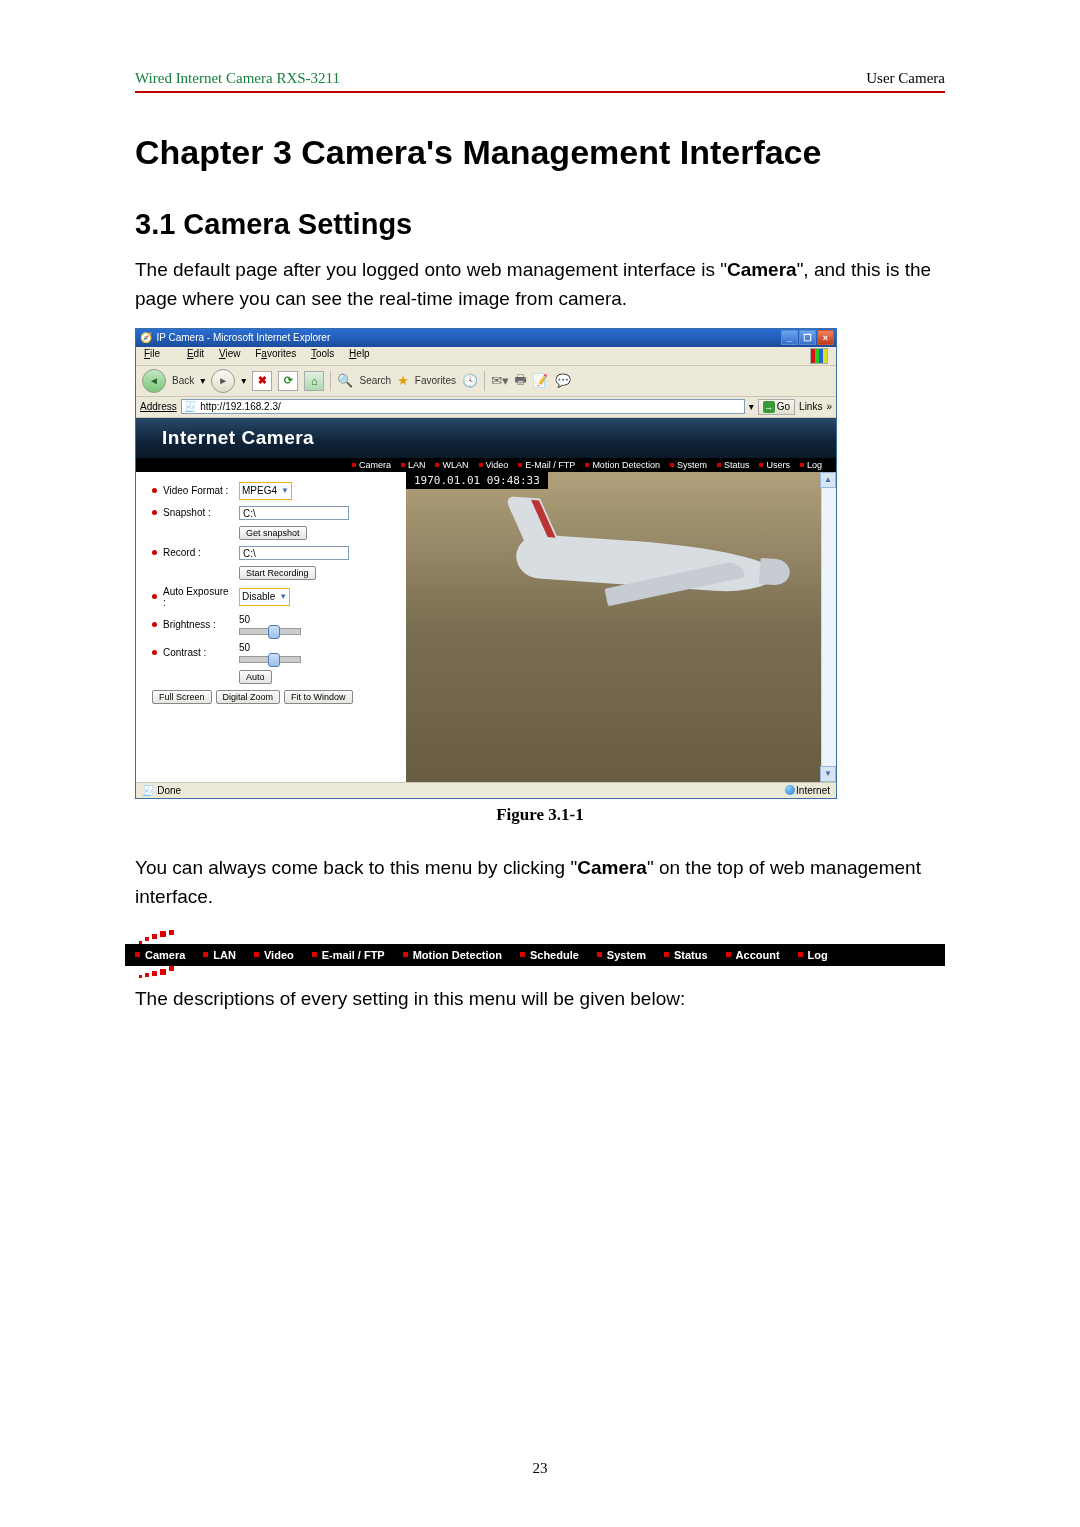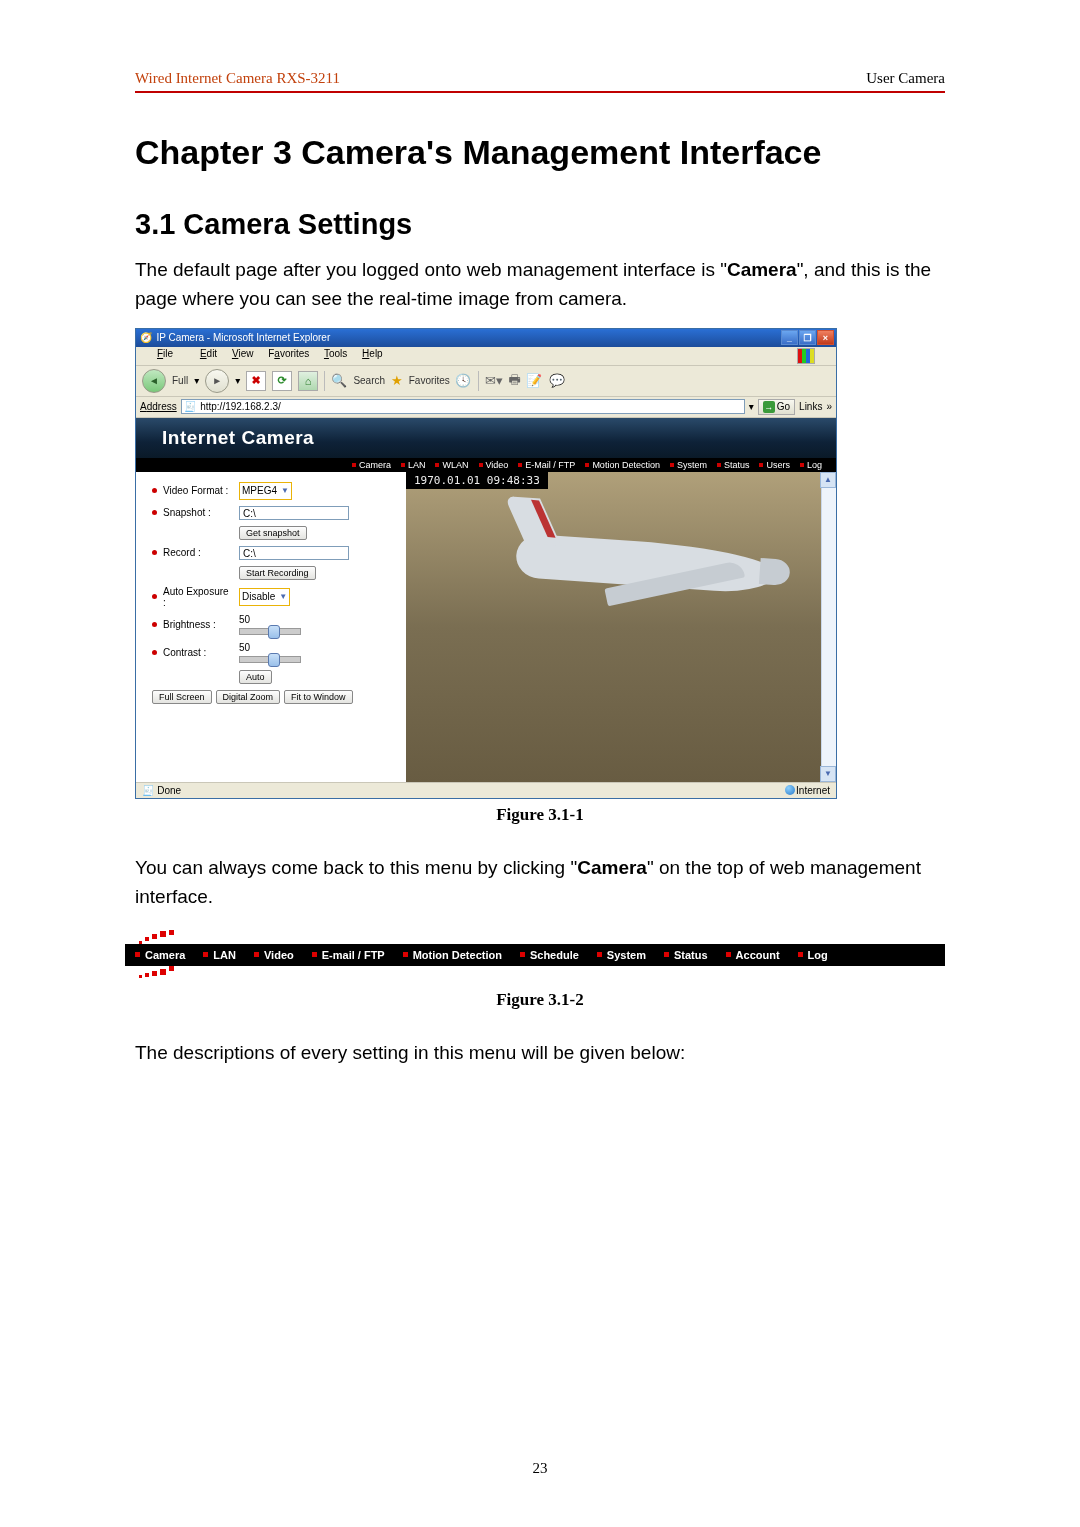--- a/index.html
+++ b/index.html
@@ -15,21 +15,21 @@
     padding: 70px 135px 0 135px;
     box-sizing: border-box;
     position: relative;
   }
   .header-row {
     display: flex;
     justify-content: space-between;
     font-size: 15px;
     padding-bottom: 4px;
   }
-  .header-left { color: #c2410c; }
+  .header-left { color: #15803d; }
   .header-right { color: #000; }
   .hr-red { border: none; border-top: 2px solid #c00000; margin: 0 0 40px 0; }
   .chapter-title {
     font-family: Arial, Helvetica, sans-serif;
     font-weight: bold;
     font-size: 34px;
     margin: 30px 0 36px 0;
   }
   .section-title {
     font-family: Arial, Helvetica, sans-serif;
@@ -86,21 +86,21 @@
     font-size: 9px; font-weight: bold;
     border: 1px solid #5a8ad0;
     background: linear-gradient(#6aa6f0, #3a6ec8);
     color: #fff;
   }
   .ie-titlebar .ctrl span.close { background: linear-gradient(#f08060, #c03a1c); border-color:#d05030;}
   .ie-menubar {
     background: #ece9d8;
     display: flex;
     justify-content: space-between;
-    padding: 1px 21px;
+    padding: 1px 8px;
     border-bottom: 1px solid #cac7b8;
     font-size: 10px;
   }
   .ie-menubar .menus span { margin-right: 12px; }
   .ie-menubar .menus span u { text-decoration: underline; }
   .ie-win-flag {
     width: 16px; height: 14px;
     background:
       linear-gradient(90deg,#d11 0 25%, #2c2 25% 50%, #26d 50% 75%, #dd2 75% 100%);
     border:1px solid #aaa;
@@ -290,21 +290,21 @@
         <span><u>E</u>dit</span>
         <span><u>V</u>iew</span>
         <span>F<u>a</u>vorites</span>
         <span><u>T</u>ools</span>
         <span><u>H</u>elp</span>
       </div>
       <div class="ie-win-flag"></div>
     </div>
     <div class="ie-toolbar">
       <span class="tb-btn-round green">◄</span>
-      <span class="tb-text">Full</span>
+      <span class="tb-text">Back</span>
       <span>▾</span>
       <span class="tb-btn-round">►</span>
       <span>▾</span>
       <span class="tb-sq red">✖</span>
       <span class="tb-sq green">⟳</span>
       <span class="tb-sq home">⌂</span>
       <span class="tb-sep"></span>
       <span class="tb-icon">🔍</span>
       <span class="tb-text">Search</span>
       <span class="star">★</span>
@@ -518,18 +518,17 @@
         </span>
     </div>
     <div class="highlight-dots bottom">
       <span class="hd" style="left:8px;top:9px;width:3px;height:3px"></span>
       <span class="hd" style="left:14px;top:7px;width:4px;height:4px"></span>
       <span class="hd" style="left:21px;top:5px;width:5px;height:5px"></span>
       <span class="hd" style="left:29px;top:3px;width:6px;height:6px"></span>
       <span class="hd" style="left:38px;top:0;width:5px;height:5px"></span>
     </div>
   </div>
-  <div class="figure-caption">Figure 3.1-2</div>
 
   <p class="body-text">The descriptions of every setting in this menu will be given below:</p>
 
   <div class="page-num">23</div>
 </div>
 
 </body></html>

